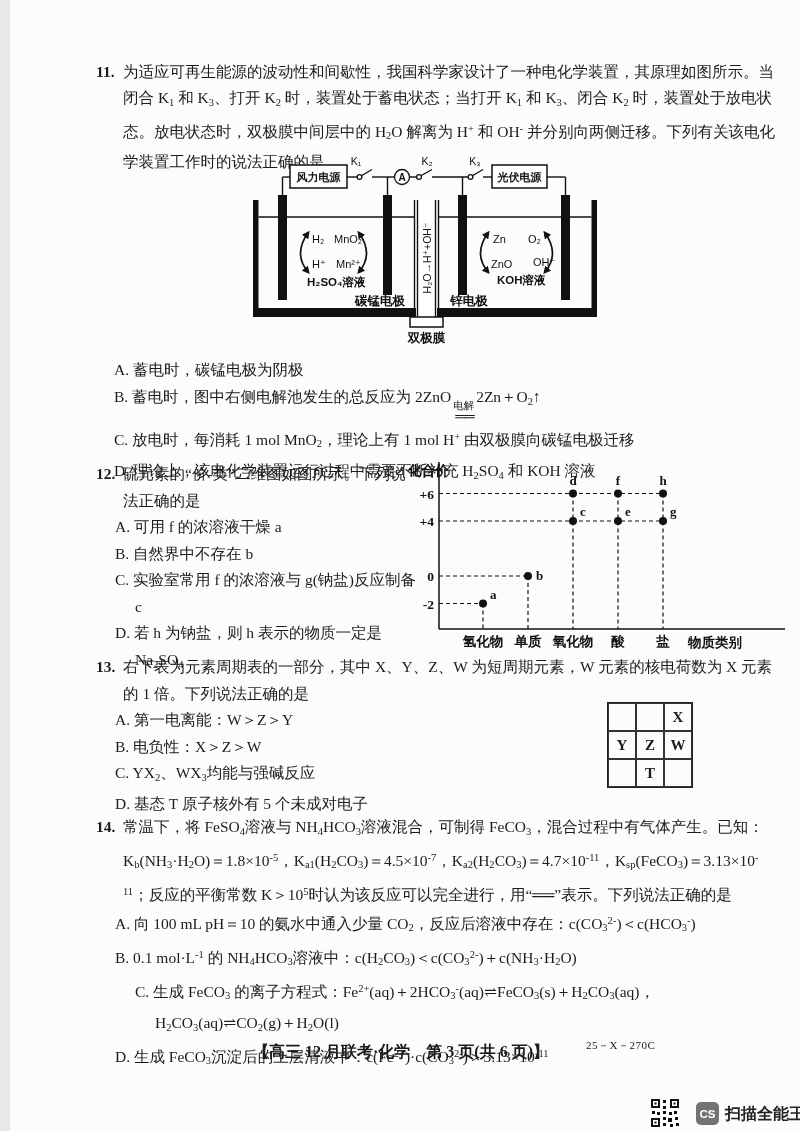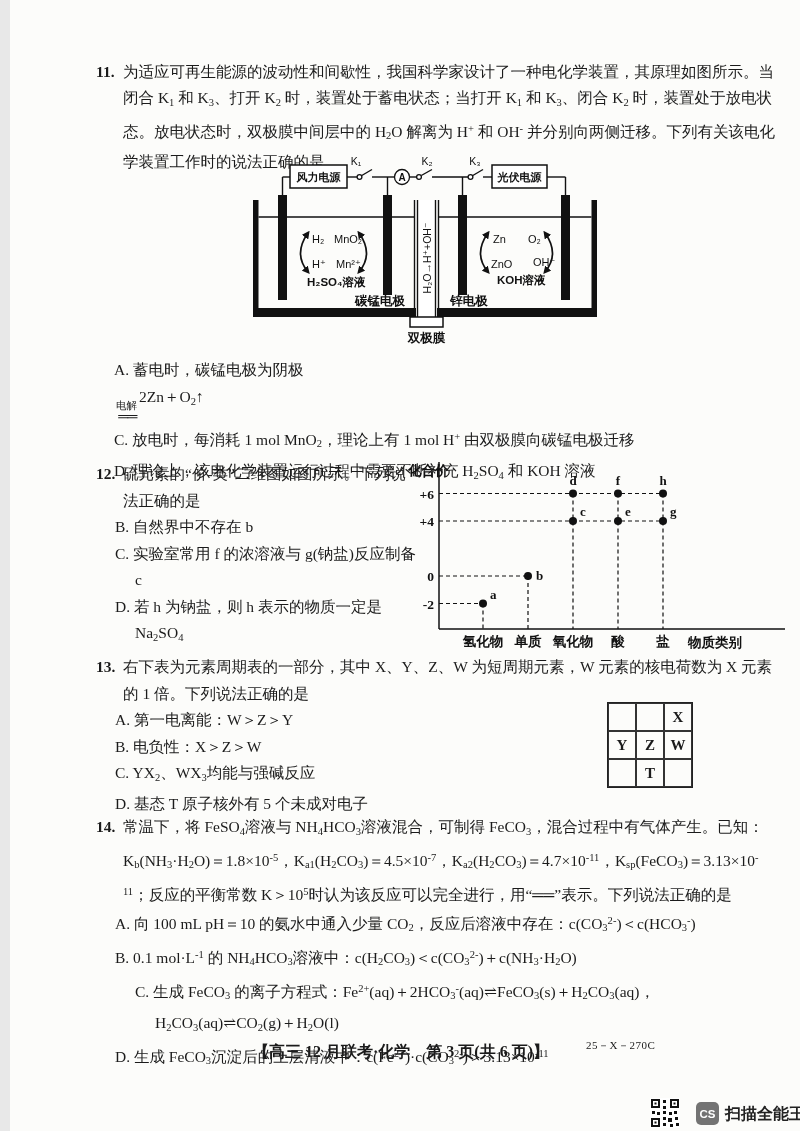--- a/index.html
+++ b/index.html
@@ -139,32 +139,33 @@
       <text x="278" y="88" font-size="11">O₂</text>
       <text x="241" y="113" font-size="11">ZnO</text>
       <text x="283" y="111" font-size="11">OH⁻</text>
       <text class="cn" x="247" y="129" font-size="11.5">KOH溶液</text>
       <text class="cn" x="219" y="150" font-size="12.5" text-anchor="middle">锌电极</text>
     </svg>
   </div>
 
   <div class="qblock" style="left:104px;top:357px;width:666px;">
     <div class="opt">A. 蓄电时，碳锰电极为阴极</div>
-    <div class="opt"><span class="stk">
+    <div class="opt"><span>B. 蓄电时，图中右侧电解池发生的总反应为 2ZnO</span><span class="stk">
           <span class="over">电解</span>
           <span class="under">══</span>
         </span><span>2Zn＋O<sub>2</sub>↑</span></div>
     <div class="opt">C. 放电时，每消耗 1 mol MnO<sub>2</sub>，理论上有 1 mol H<sup>+</sup> 由双极膜向碳锰电极迁移</div>
     <div class="opt">D. 理论上，该电化学装置运行过程中需要不断补充 H<sub>2</sub>SO<sub>4</sub> 和 KOH 溶液</div>
   </div>
 
   <div class="qblock" style="left:86px;top:461px;width:322px;">
     <span class="qnum">12.</span>
     <p class="stem">硫元素的“价-类”二维图如图所示。下列说法正确的是</p>
     <div class="opts">
+      <div class="opt">A. 可用 f 的浓溶液干燥 a</div>
       <div class="opt">B. 自然界中不存在 b</div>
       <div class="opt">C. 实验室常用 f 的浓溶液与 g(钠盐)反应制备 c</div>
       <div class="opt">D. 若 h 为钠盐，则 h 表示的物质一定是 Na<sub>2</sub>SO<sub>4</sub></div>
     </div>
   </div>
 
   <div style="position:absolute;left:395px;top:455px;">
     <svg id="vc-chart" class="csvg" width="390" height="200" viewBox="0 0 390 200">
         <line x1="34" y1="121" x2="123" y2="121" class="dash"></line>
         <line x1="34" y1="66" x2="258" y2="66" class="dash"></line>

